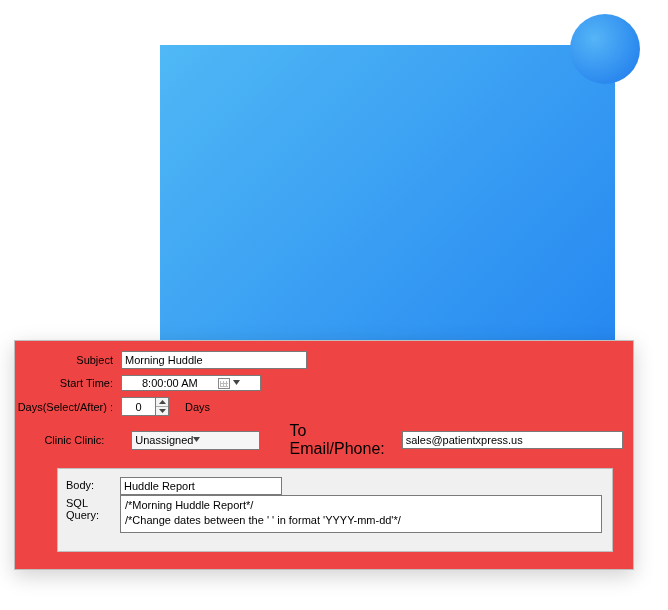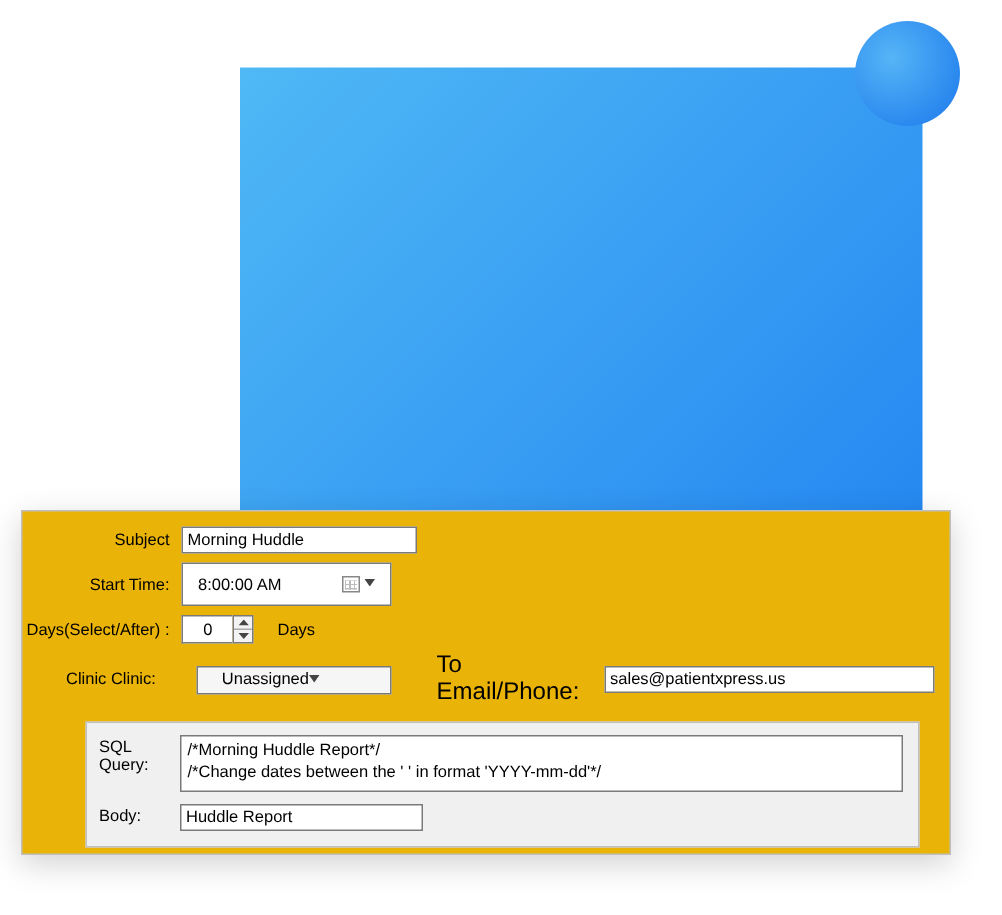--- a/index.html
+++ b/index.html
@@ -32,21 +32,21 @@
     border-radius: 50%;
     background: radial-gradient(circle at 35% 35%, #55b5f6, #1a77ec);
     z-index: 2;
   }
   .panel {
     position: absolute;
     top: 340px;
     left: 14px;
     width: 620px;
     height: 230px;
-    background: #eab308;
+    background: #ef4444;
     border: 1px solid #bfbfbf;
     z-index: 3;
     box-shadow: 0 6px 20px rgba(0,0,0,0.18);
     padding: 10px 10px 10px 0;
   }
   .row {
     display: flex;
     align-items: center;
     margin-bottom: 6px;
   }
@@ -59,30 +59,30 @@
   }
   .tinput {
     height: 18px;
     background: #fff;
     border: 1px solid #7a7a7a;
     font-family: inherit;
     font-size: 11px;
     padding: 0 3px;
     outline: none;
   }
-  .subject-field { width: 157px; }
+  .subject-field { width: 186px; }
   .time-field {
     width: 140px;
-    height: 29px;
+    height: 16px;
     background: #fff;
     border: 1px solid #7a7a7a;
     display: flex;
     align-items: center;
     justify-content: space-between;
-    padding: 0 10px;
+    padding: 0 20px;
   }
   .time-text { font-size: 11px; }
   .time-right { display: flex; align-items: center; gap: 3px; }
   .cal-icon {
     width: 12px; height: 11px;
     border: 1px solid #888;
     background: #fff;
     position: relative;
   }
   .cal-icon::before {
@@ -126,21 +126,21 @@
   }
   .spinner-btns div:first-child { border-bottom: 1px solid #aaa; }
   .days-lbl { margin-left: 16px; font-size: 11px; }
   .combo {
     width: 140px;
     height: 19px;
     background: #f6f6f6;
     border: 1px solid #7a7a7a;
     display: flex;
     align-items: center;
-    padding: 0 16px;
+    padding: 0 3px;
     font-size: 11px;
     margin-left: 19px;
   }
   .clinic-row { align-items: center; }
   .to-label {
     margin-left: 30px;
     margin-right: 6px;
     font-size: 16px;
   }
   .email-field { width: 242px; }
@@ -230,24 +230,24 @@
         <svg width="7" height="5" viewBox="0 0 7 5">
             <path d="M0 0 L7 0 L3.5 5 Z" fill="#444"></path>
           </svg>
       </span>
     </div>
     <span class="to-label">To Email/Phone:</span>
     <input class="tinput email-field" value="sales@patientxpress.us" style="">
   </div>
 
   <div class="group">
+    <div class="group-row" style="margin-bottom:0">
+      <div class="group-label">Body:</div>
+      <input class="tinput body-field" value="Huddle Report" style="">
+    </div>
     <div class="group-row">
       <div class="group-label">SQL Query:</div>
       <div class="sql-box"><span>/*Morning Huddle Report*/</span>
 <span>/*Change dates between the ' ' in format 'YYYY-mm-dd'*/</span></div>
     </div>
-    <div class="group-row" style="margin-bottom:0">
-      <div class="group-label">Body:</div>
-      <input class="tinput body-field" value="Huddle Report" style="">
-    </div>
   </div>
 
 </div>
 
 </body></html>

